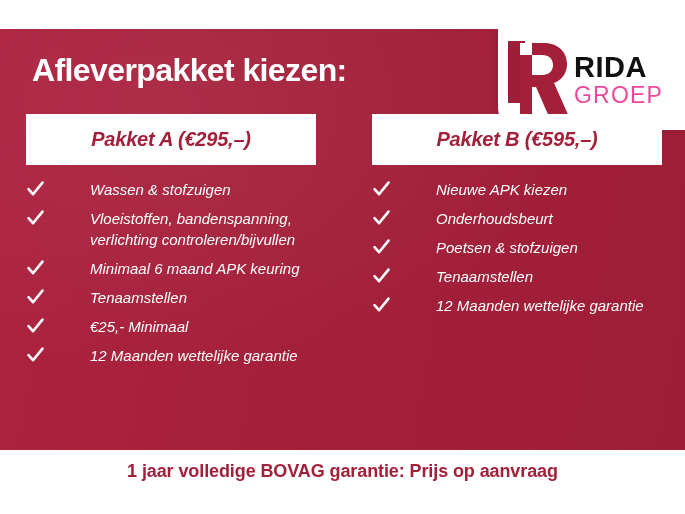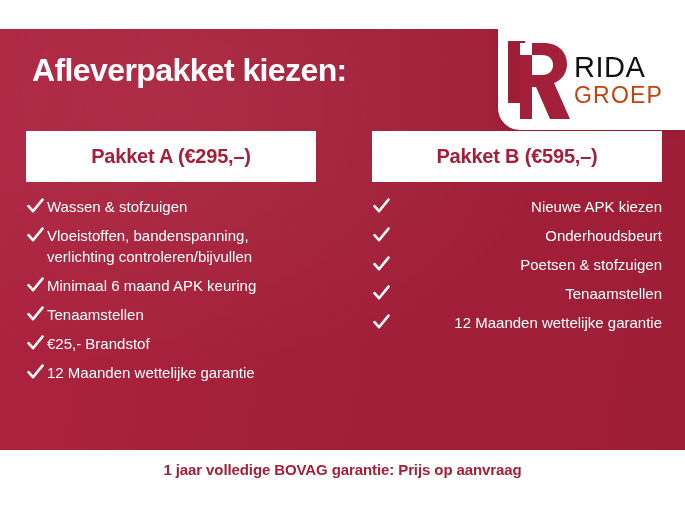--- a/index.html
+++ b/index.html
@@ -99,48 +99,49 @@
     margin-left: 4px;
     display: flex;
     flex-direction: column;
     justify-content: center;
     line-height: 1;
   }
 
   .logo-rida {
     color: #111111;
     font-size: 29px;
-    font-weight: normal;
+    font-weight: bold;
     letter-spacing: 0.5px;
   }
 
   .logo-groep {
-    color: #c2410c;
+    color: #ec4899;
     font-size: 23px;
     font-weight: normal;
     letter-spacing: 1.2px;
     margin-top: 2px;
   }
 
   
   .columns {
     position: absolute;
     left: 0;
-    top: 102px;
+    top: 85px;
     width: 592px;
     height: 320px;
+    font-style: italic;
   }
 
   .col {
     position: absolute;
     top: 0;
     width: 290px;
   }
   .col-a { left: 26px; }
-  .col-b { left: 372px; text-align: right; }
+  .col-b { left: 372px; }
 
   .pkg-header {
     width: 100%;
     height: 51px;
     background: #ffffff;
     display: flex;
     align-items: center;
     justify-content: center;
     box-sizing: border-box;
   }
@@ -175,38 +176,39 @@
     display: inline-block;
     position: relative;
     top: 0px;
   }
   .check-icon svg { display: block; }
 
   .feature-text {
     flex: 1 1 auto;
     padding-left: 2px;
     white-space: pre-line;
+    margin-left: 43px;
   }
 
   
   .bottom-banner {
     position: absolute;
     left: 0;
     top: 450px;
     width: 685px;
     height: 64px;
     background: #ffffff;
     display: flex;
     align-items: flex-start;
     justify-content: center;
   }
   .bottom-banner-text {
     margin-top: 11px;
     color: #a4203a;
-    font-size: 15px;
+    font-size: 18px;
     font-weight: bold;
     white-space: nowrap;
     letter-spacing: -0.1px;
   }
 </style>
 </head>
 <body>
 
 <div id="poster">
 
@@ -273,21 +275,21 @@
               </svg>
             </span>
             <span class="feature-text">Tenaamstellen</span>
           </li>
           <li class="feature-item">
             <span class="check-icon">
               <svg viewBox="0 0 19 21" width="19" height="21" xmlns="http://www.w3.org/2000/svg">
                 <path d="M2.5 10.2 L7 15.2 L16.5 3.6" fill="none" stroke="#ffffff" stroke-width="2.6" stroke-linecap="round" stroke-linejoin="round"></path>
               </svg>
             </span>
-            <span class="feature-text">€25,- Brandstof</span>
+            <span class="feature-text">€25,- Minimaal</span>
           </li>
           <li class="feature-item">
             <span class="check-icon">
               <svg viewBox="0 0 19 21" width="19" height="21" xmlns="http://www.w3.org/2000/svg">
                 <path d="M2.5 10.2 L7 15.2 L16.5 3.6" fill="none" stroke="#ffffff" stroke-width="2.6" stroke-linecap="round" stroke-linejoin="round"></path>
               </svg>
             </span>
             <span class="feature-text">12 Maanden wettelijke garantie</span>
           </li>
         </ul>

